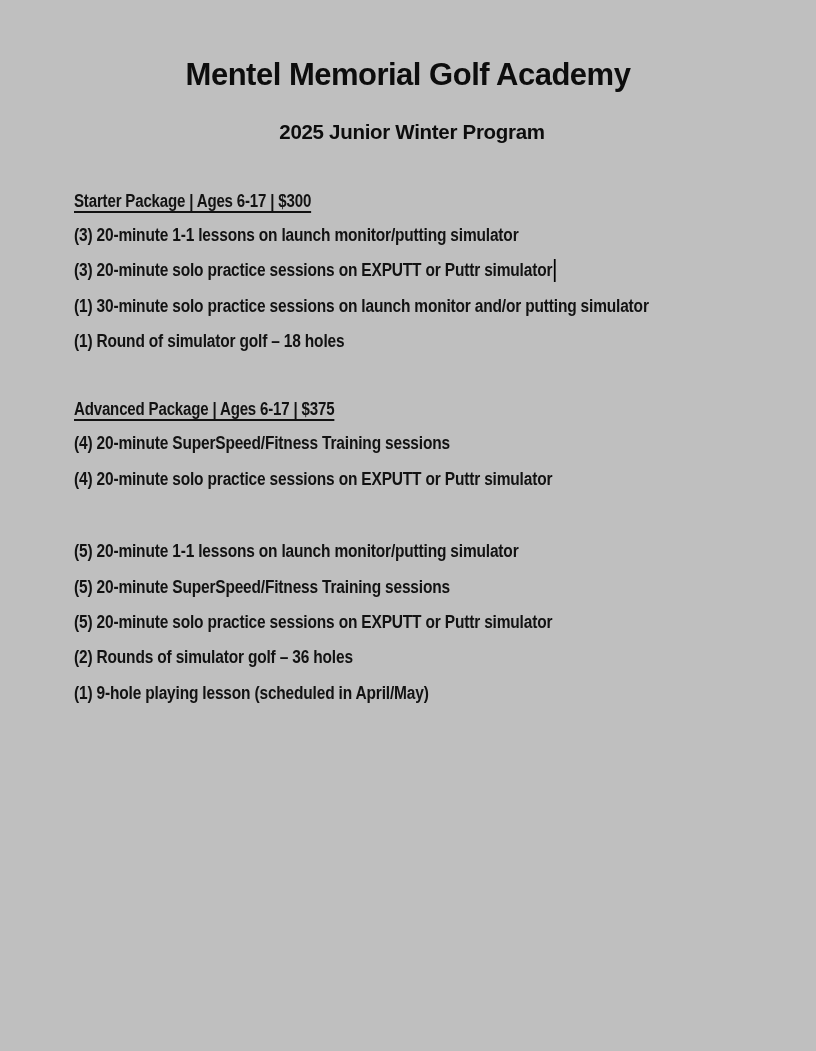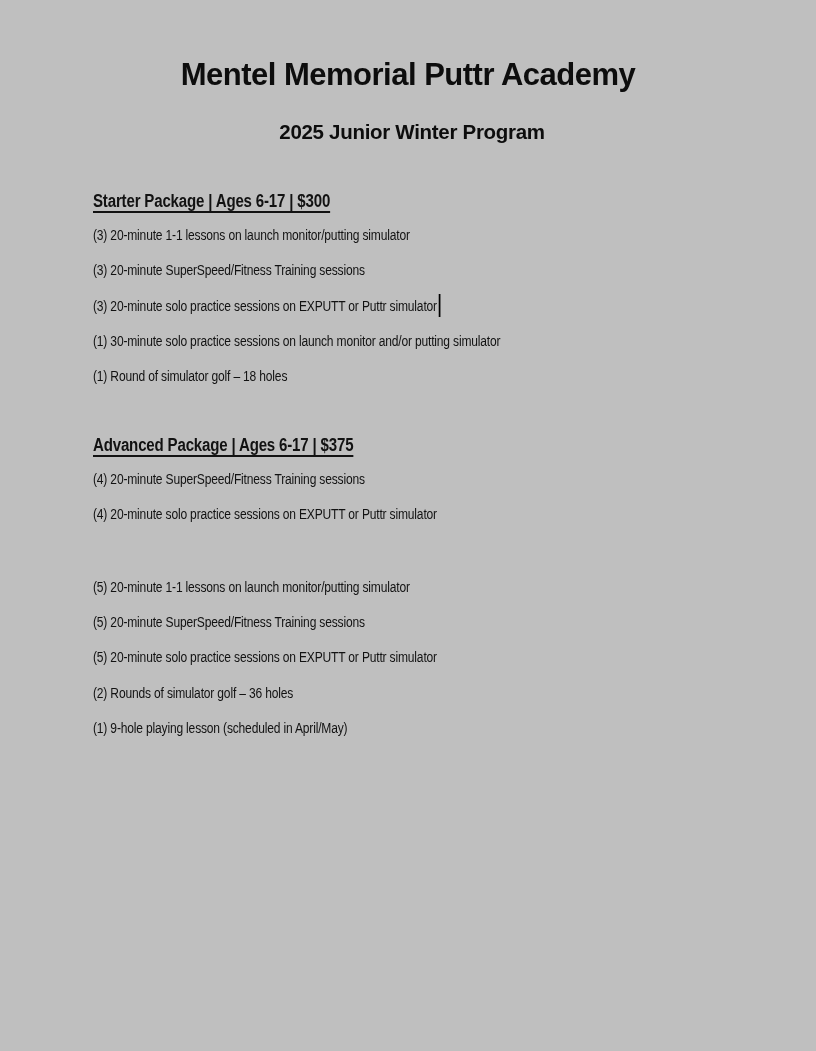--- a/index.html
+++ b/index.html
@@ -28,40 +28,40 @@
   }
   .subtitle {
     margin: 25px 0 0 8px;
     text-align: center;
     font-size: 20.5px;
     font-weight: 700;
     letter-spacing: -0.3px;
     color: #0d0d0d;
   }
   .packages {
-    margin: 44px 0 0 93px;
+    margin: 44px 0 0 74px;
   }
   .package + .package {
     margin-top: 37px;
   }
   .package-heading {
     margin: 0 0 4px 0;
     font-size: 17.5px;
     font-weight: 700;
     line-height: 26px;
     white-space: nowrap;
   }
   .package-heading .condensed {
     text-decoration: underline;
     text-decoration-thickness: 1.5px;
     text-underline-offset: 4px;
   }
   .package-item {
-    font-size: 14px;
-    font-weight: 400;
+    font-size: 18px;
+    font-weight: 700;
     line-height: 35.4px;
     white-space: nowrap;
   }
   .condensed {
     display: inline-block;
     transform: scaleX(0.86);
     transform-origin: 0 50%;
     letter-spacing: -0.2px;
   }
   .caret {
@@ -72,30 +72,29 @@
     vertical-align: middle;
     margin-left: 2px;
     position: relative;
     top: -1px;
   }
 </style>
 </head>
 <body>
 
 <div class="doc">
-  <h1 class="title">Mentel Memorial Puttr Academy</h1>
+  <h1 class="title">Mentel Memorial Golf Academy</h1>
   <h2 class="subtitle">2025 Junior Winter Program</h2>
   <div class="packages">
   <div class="package">
     <div class="package-heading">
       <span class="condensed">Starter Package | Ages 6-17 | $300</span>
     </div>
     <div>
           <div class="package-item"><span class="condensed">(3) 20-minute 1-1 lessons on launch monitor/putting simulator</span></div>
-          <div class="package-item"><span class="condensed">(3) 20-minute SuperSpeed/Fitness Training sessions</span></div>
           <div class="package-item"><span class="condensed">(3) 20-minute solo practice sessions on EXPUTT or Puttr simulator<span class="caret"></span></span></div>
           <div class="package-item"><span class="condensed">(1) 30-minute solo practice sessions on launch monitor and/or putting simulator</span></div>
           <div class="package-item"><span class="condensed">(1) Round of simulator golf – 18 holes</span></div>
         </div>
   </div>
 
   <div class="package">
     <div class="package-heading">
       <span class="condensed">Advanced Package | Ages 6-17 | $375</span>
     </div>

